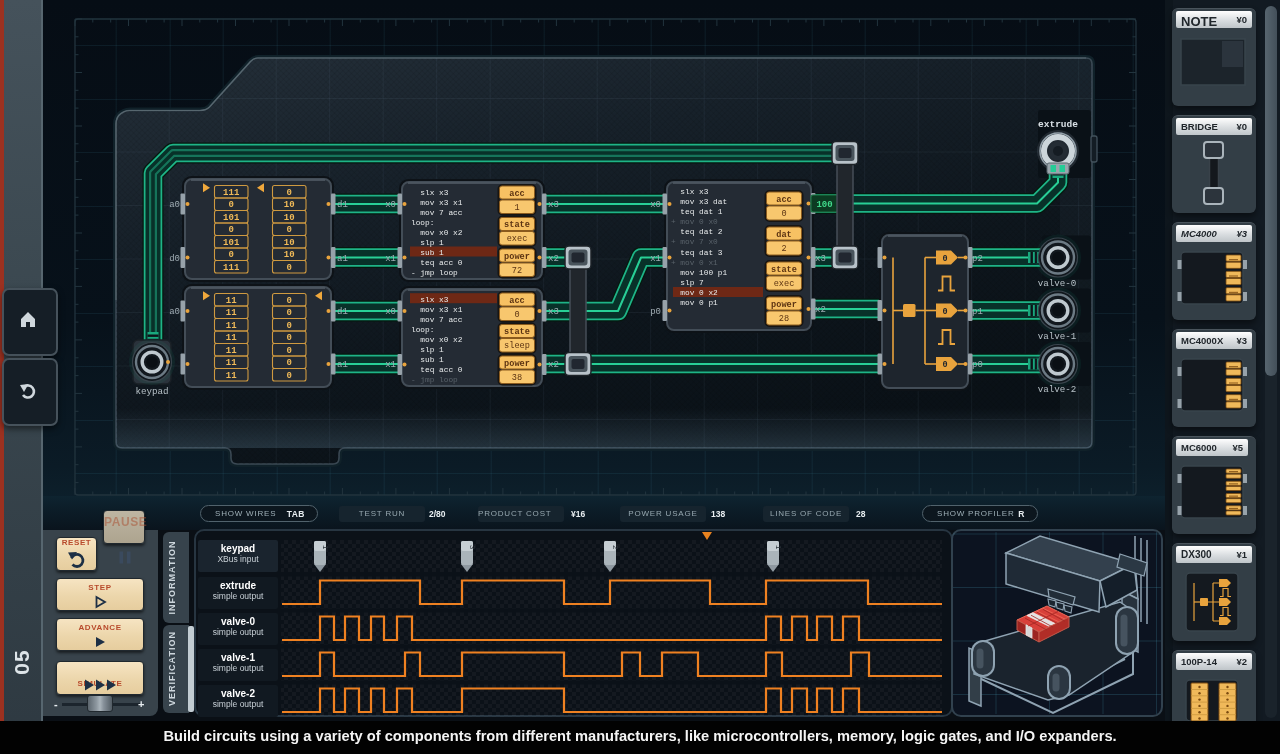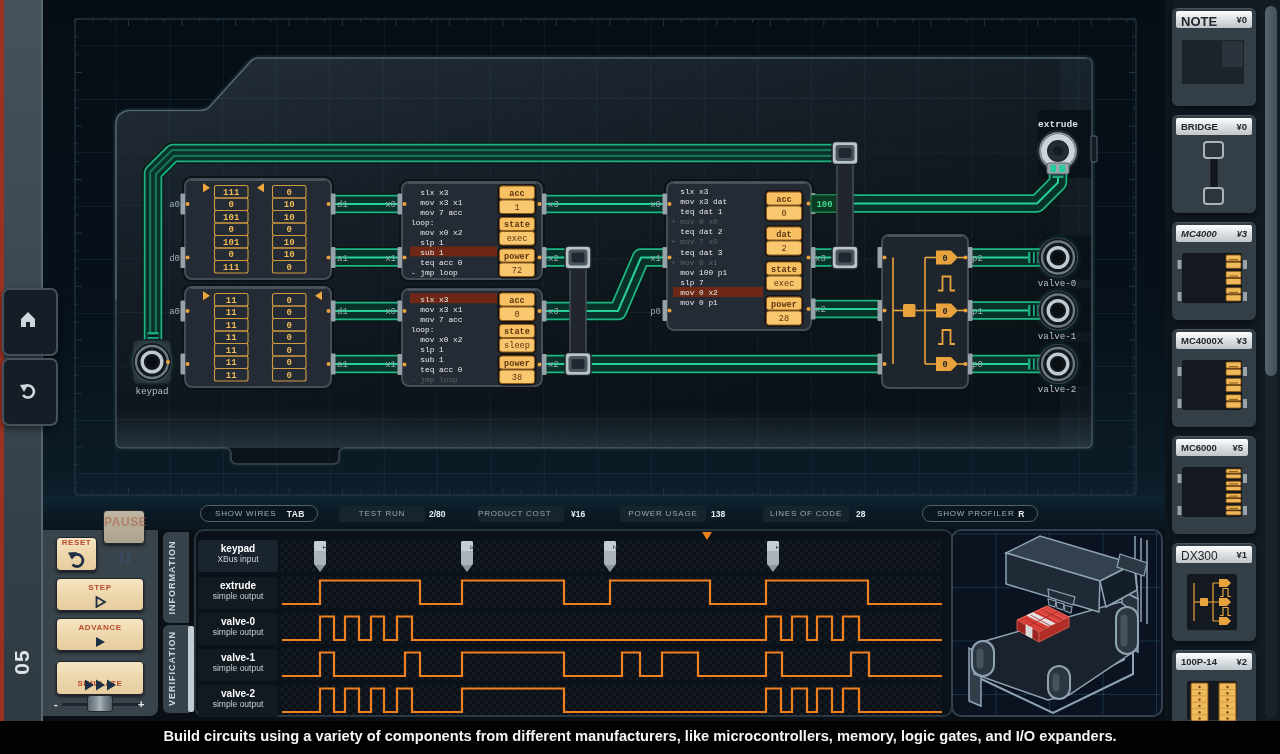--- a/index.html
+++ b/index.html
@@ -110,21 +110,21 @@
     <span style="position:absolute;left:5px;top:3px;font-size:9.5px;font-weight:bold;color:#20262b">MC4000X</span>
     <span style="position:absolute;right:5px;top:3px;font-size:9.5px;font-weight:bold;color:#20262b">¥3</span>
   </div>
 <div class="abs" style="left:1172px;top:436px;width:84px;height:97px;background:#333e46;border-radius:6px;box-shadow:0 4px 6px rgba(0,0,0,0.45);border-top:1px solid #4a545c"></div>
 <div class="abs" style="left:1176px;top:439px;width:72px;height:17px;background:linear-gradient(180deg,#fefefe 0%,#d9dde0 55%,#bfc5c9 100%);border-radius:2px;">
     <span style="position:absolute;left:5px;top:3px;font-size:9.5px;font-weight:bold;color:#20262b">MC6000</span>
     <span style="position:absolute;right:5px;top:3px;font-size:9.5px;font-weight:bold;color:#20262b">¥5</span>
   </div>
 <div class="abs" style="left:1172px;top:543px;width:84px;height:97px;background:#333e46;border-radius:6px;box-shadow:0 4px 6px rgba(0,0,0,0.45);border-top:1px solid #4a545c"></div>
 <div class="abs" style="left:1176px;top:546px;width:76px;height:17px;background:linear-gradient(180deg,#fefefe 0%,#d9dde0 55%,#bfc5c9 100%);border-radius:2px;">
-    <span style="position:absolute;left:5px;top:3px;font-size:12px;font-weight:normal;color:#20262b">DX300</span>
+    <span style="position:absolute;left:5px;top:3px;font-size:10px;font-weight:bold;color:#20262b">DX300</span>
     <span style="position:absolute;right:5px;top:3px;font-size:9.5px;font-weight:bold;color:#20262b">¥1</span>
   </div>
 <div class="abs" style="left:1172px;top:650px;width:84px;height:97px;background:#333e46;border-radius:6px;box-shadow:0 4px 6px rgba(0,0,0,0.45);border-top:1px solid #4a545c"></div>
 <div class="abs" style="left:1176px;top:653px;width:76px;height:17px;background:linear-gradient(180deg,#fefefe 0%,#d9dde0 55%,#bfc5c9 100%);border-radius:2px;">
     <span style="position:absolute;left:5px;top:3px;font-size:9.5px;font-weight:bold;color:#20262b">100P-14</span>
     <span style="position:absolute;right:5px;top:3px;font-size:9.5px;font-weight:bold;color:#20262b">¥2</span>
   </div>
 <div class="abs" style="left:0;top:721px;width:1280px;height:33px;background:#020202;z-index:30;text-align:center;color:#f4f4f4;font-size:14.65px;font-weight:bold;line-height:31px">Build circuits using a variety of components from different manufacturers, like microcontrollers, memory, logic gates, and I/O expanders.</div>
 <svg class="abs" style="left:0;top:0;z-index:20" width="1280" height="754" viewBox="0 0 1280 754">
     <defs>

